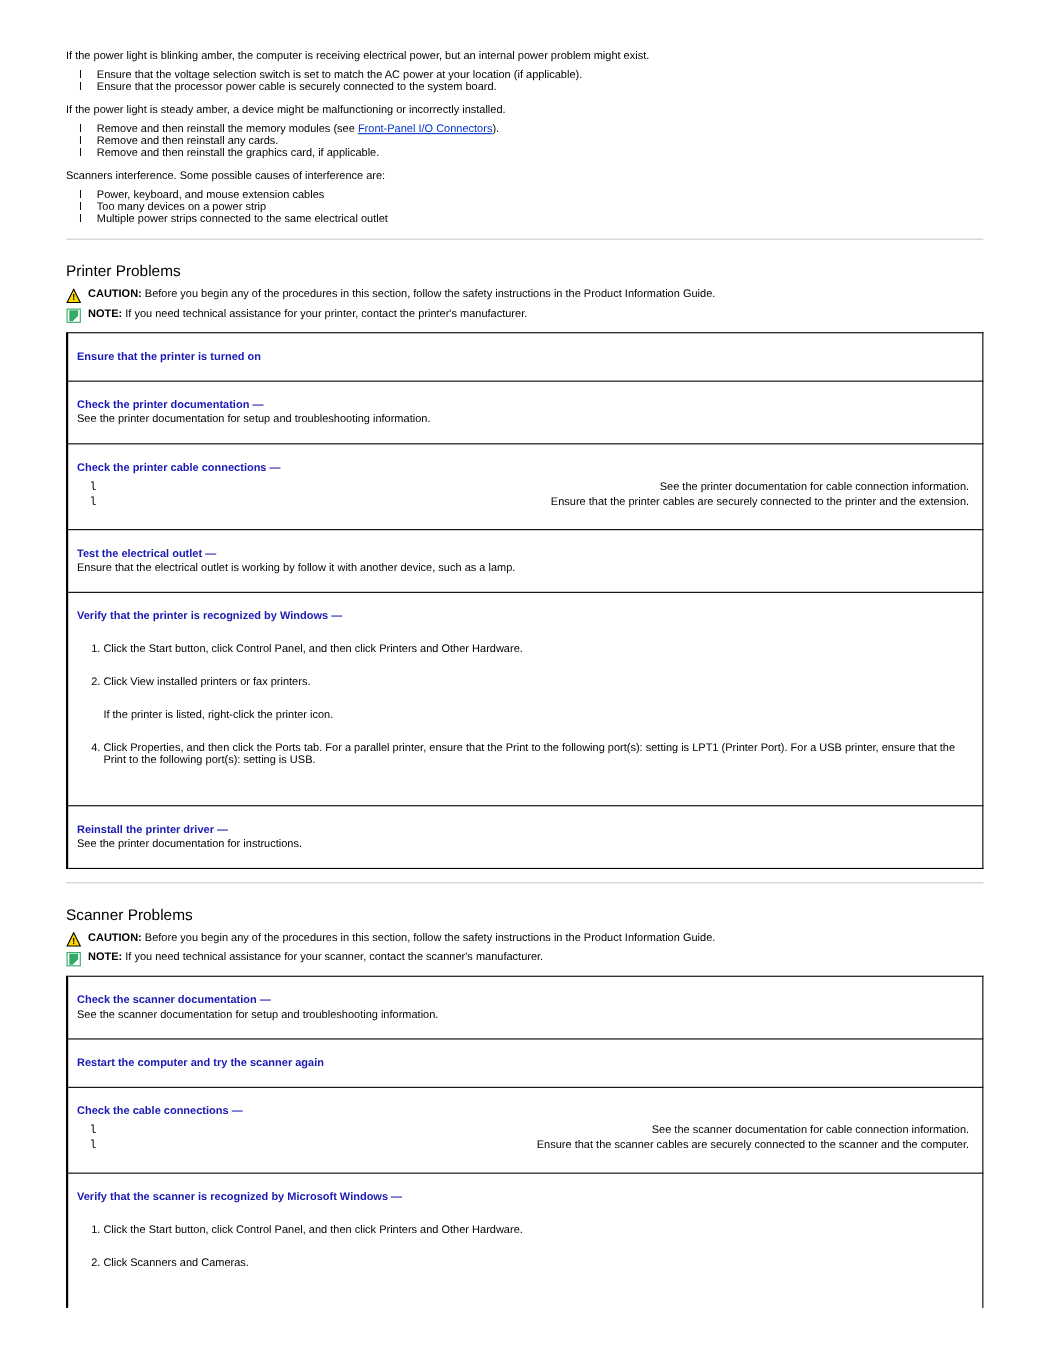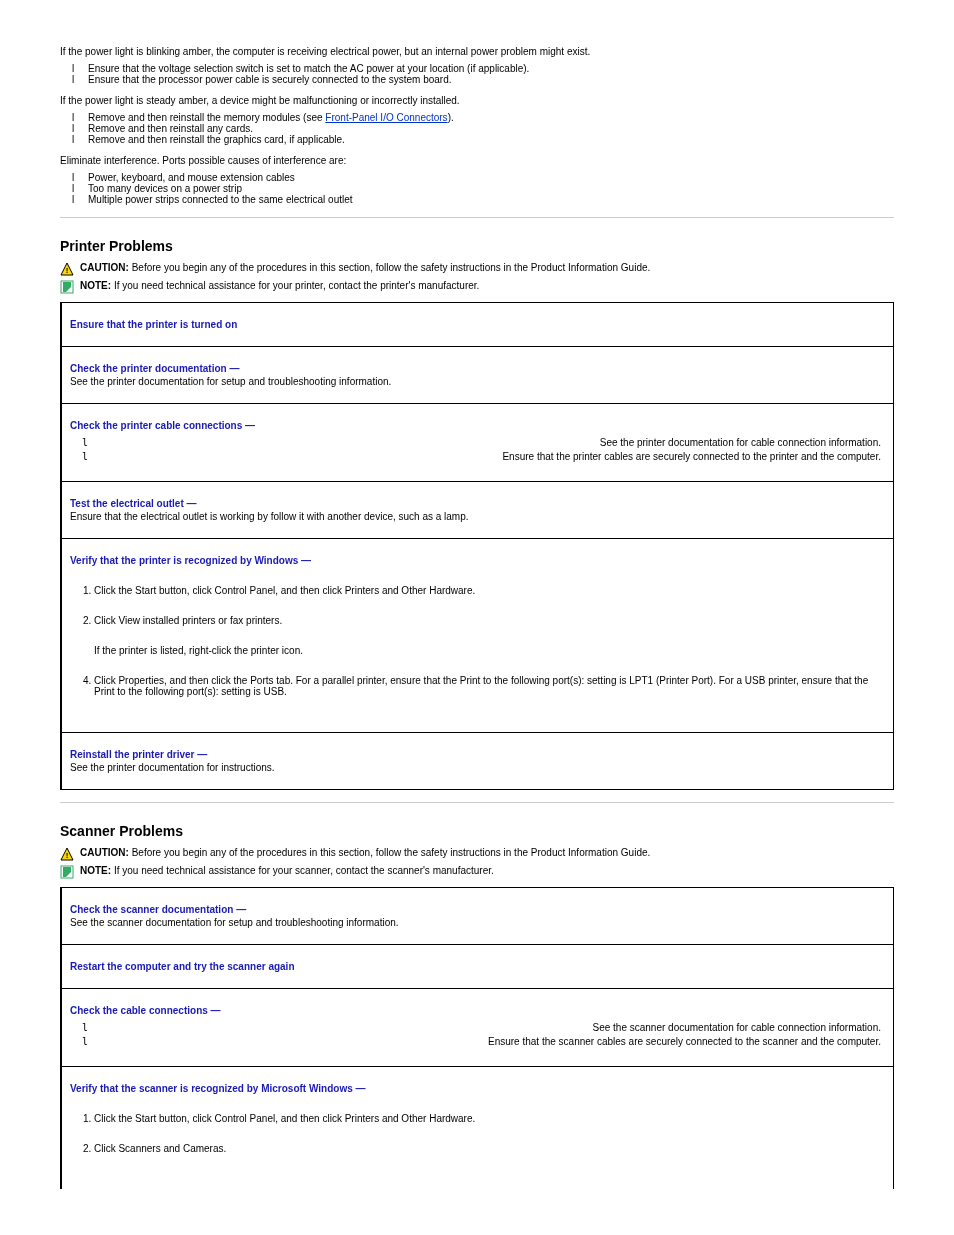--- a/index.html
+++ b/index.html
@@ -7,21 +7,21 @@
     margin: 0;
     padding: 40px 60px;
     font-family: Verdana, Arial, sans-serif;
     font-size: 10px;
     color: #000;
     background: #fff;
     width: 954px;
   }
   .section-title {
     font-size: 14px;
-    font-weight: bold;
+    font-weight: normal;
     color: #000;
     margin: 20px 0 8px 0;
   }
   .body-text {
     font-size: 10px;
     margin: 6px 0;
   }
   .link { color: #0033cc; text-decoration: underline; cursor: pointer; }
   hr.sep {
     border: none;
@@ -74,21 +74,21 @@
 <ul style="margin:4px 0 10px 0; padding-left:28px;">
   <li style="list-style:none; position:relative;"><span style="position:absolute;left:-16px;">l</span><span>Ensure that the voltage selection switch is set to match the AC power at your location (if applicable).</span></li>
   <li style="list-style:none; position:relative;"><span style="position:absolute;left:-16px;">l</span><span>Ensure that the processor power cable is securely connected to the system board.</span></li>
 </ul>
 <div class="body-text">If the power light is steady amber, a device might be malfunctioning or incorrectly installed.</div>
 <ul style="margin:4px 0 10px 0; padding-left:28px;">
   <li style="list-style:none; position:relative;"><span style="position:absolute;left:-16px;">l</span><span>Remove and then reinstall the memory modules (see </span><span class="link">Front-Panel I/O Connectors</span><span>).</span></li>
   <li style="list-style:none; position:relative;"><span style="position:absolute;left:-16px;">l</span><span>Remove and then reinstall any cards.</span></li>
   <li style="list-style:none; position:relative;"><span style="position:absolute;left:-16px;">l</span><span>Remove and then reinstall the graphics card, if applicable.</span></li>
 </ul>
-<div class="body-text">Eliminate interference. Ports possible causes of interference are:</div>
+<div class="body-text">Scanners interference. Some possible causes of interference are:</div>
 <ul style="margin:4px 0 10px 0; padding-left:28px;">
   <li style="list-style:none; position:relative;"><span style="position:absolute;left:-16px;">l</span><span>Power, keyboard, and mouse extension cables</span></li>
   <li style="list-style:none; position:relative;"><span style="position:absolute;left:-16px;">l</span><span>Too many devices on a power strip</span></li>
   <li style="list-style:none; position:relative;"><span style="position:absolute;left:-16px;">l</span><span>Multiple power strips connected to the same electrical outlet</span></li>
 </ul>
 
 <hr class="sep">
 
 <div class="section-title">Printer Problems</div>
 
@@ -118,21 +118,21 @@
         <td>
     <div class="hd">Check the printer documentation  —</div>
     <div class="after">See the printer documentation for setup and troubleshooting information.</div>
   </td>
       </tr>
   <tr>
         <td>
     <div class="hd">Check the printer cable connections  —</div>
     <ul>
       <li>See the printer documentation for cable connection information.</li>
-      <li>Ensure that the printer cables are securely connected to the printer and the computer.</li>
+      <li>Ensure that the printer cables are securely connected to the printer and the extension.</li>
     </ul>
   </td>
       </tr>
   <tr>
         <td>
     <span class="hd">Test the electrical outlet  —</span>
     <div class="after">Ensure that the electrical outlet is working by follow it with another device, such as a lamp.</div>
   </td>
       </tr>
   <tr>

